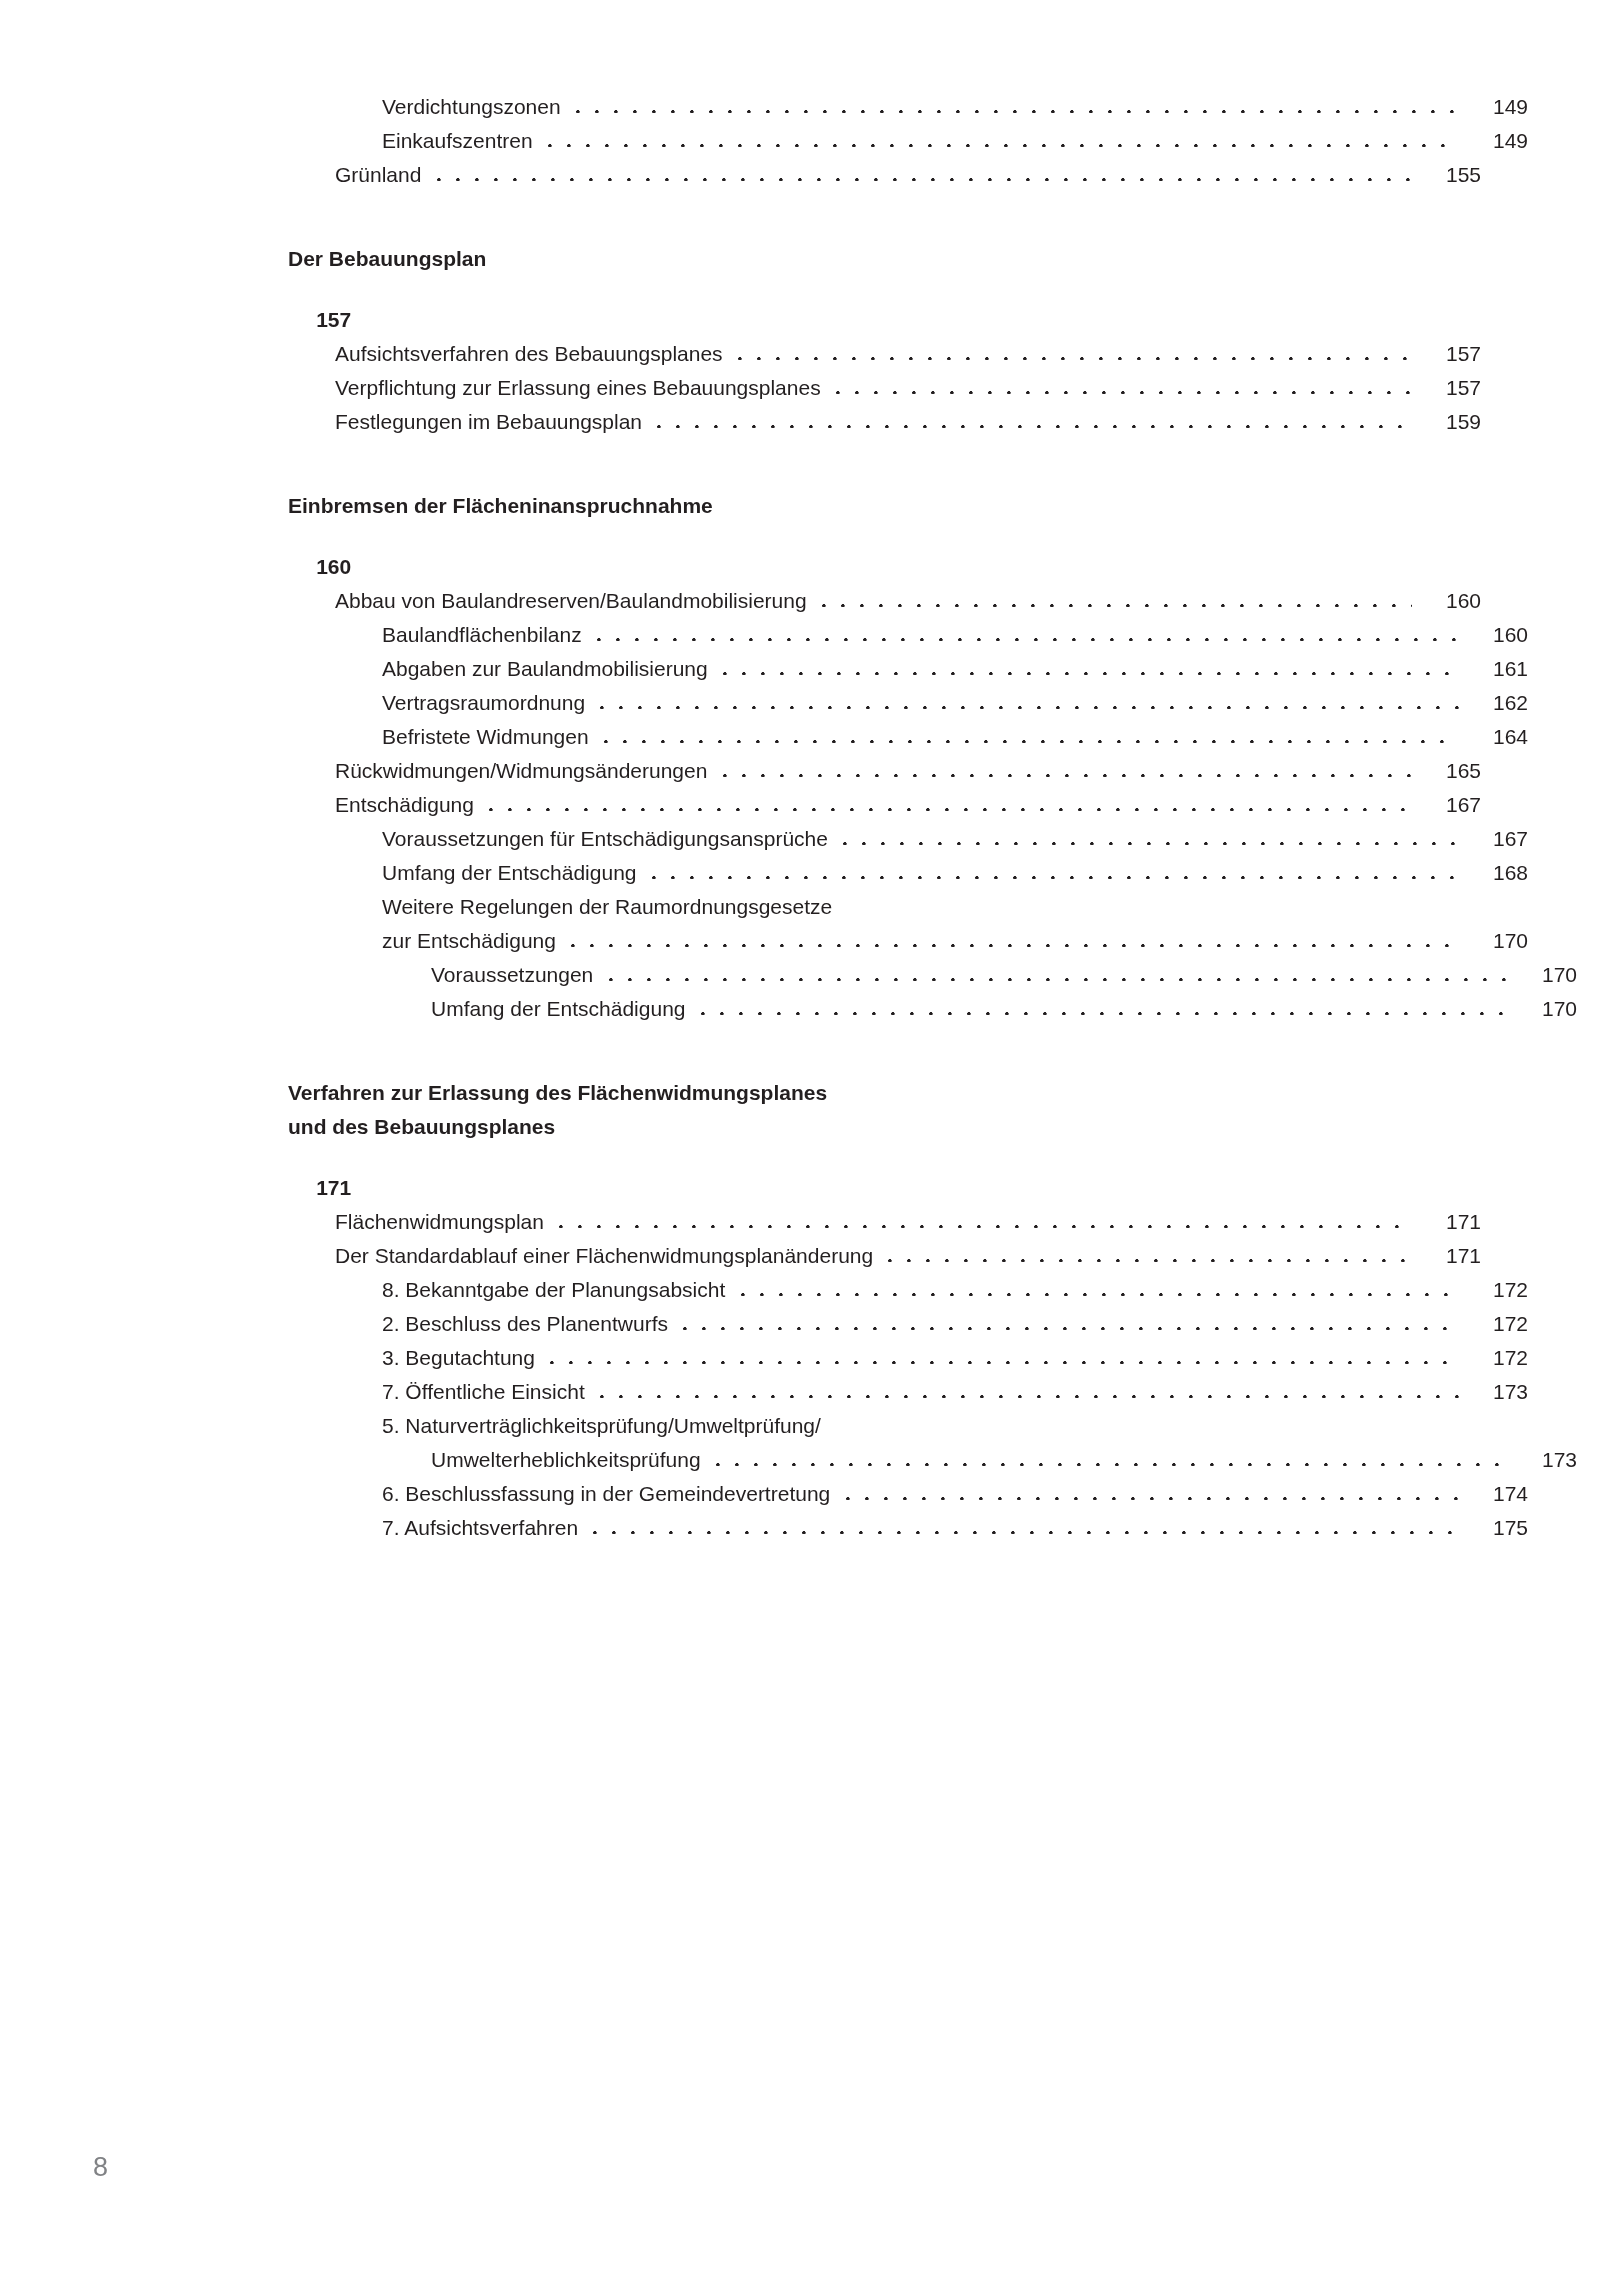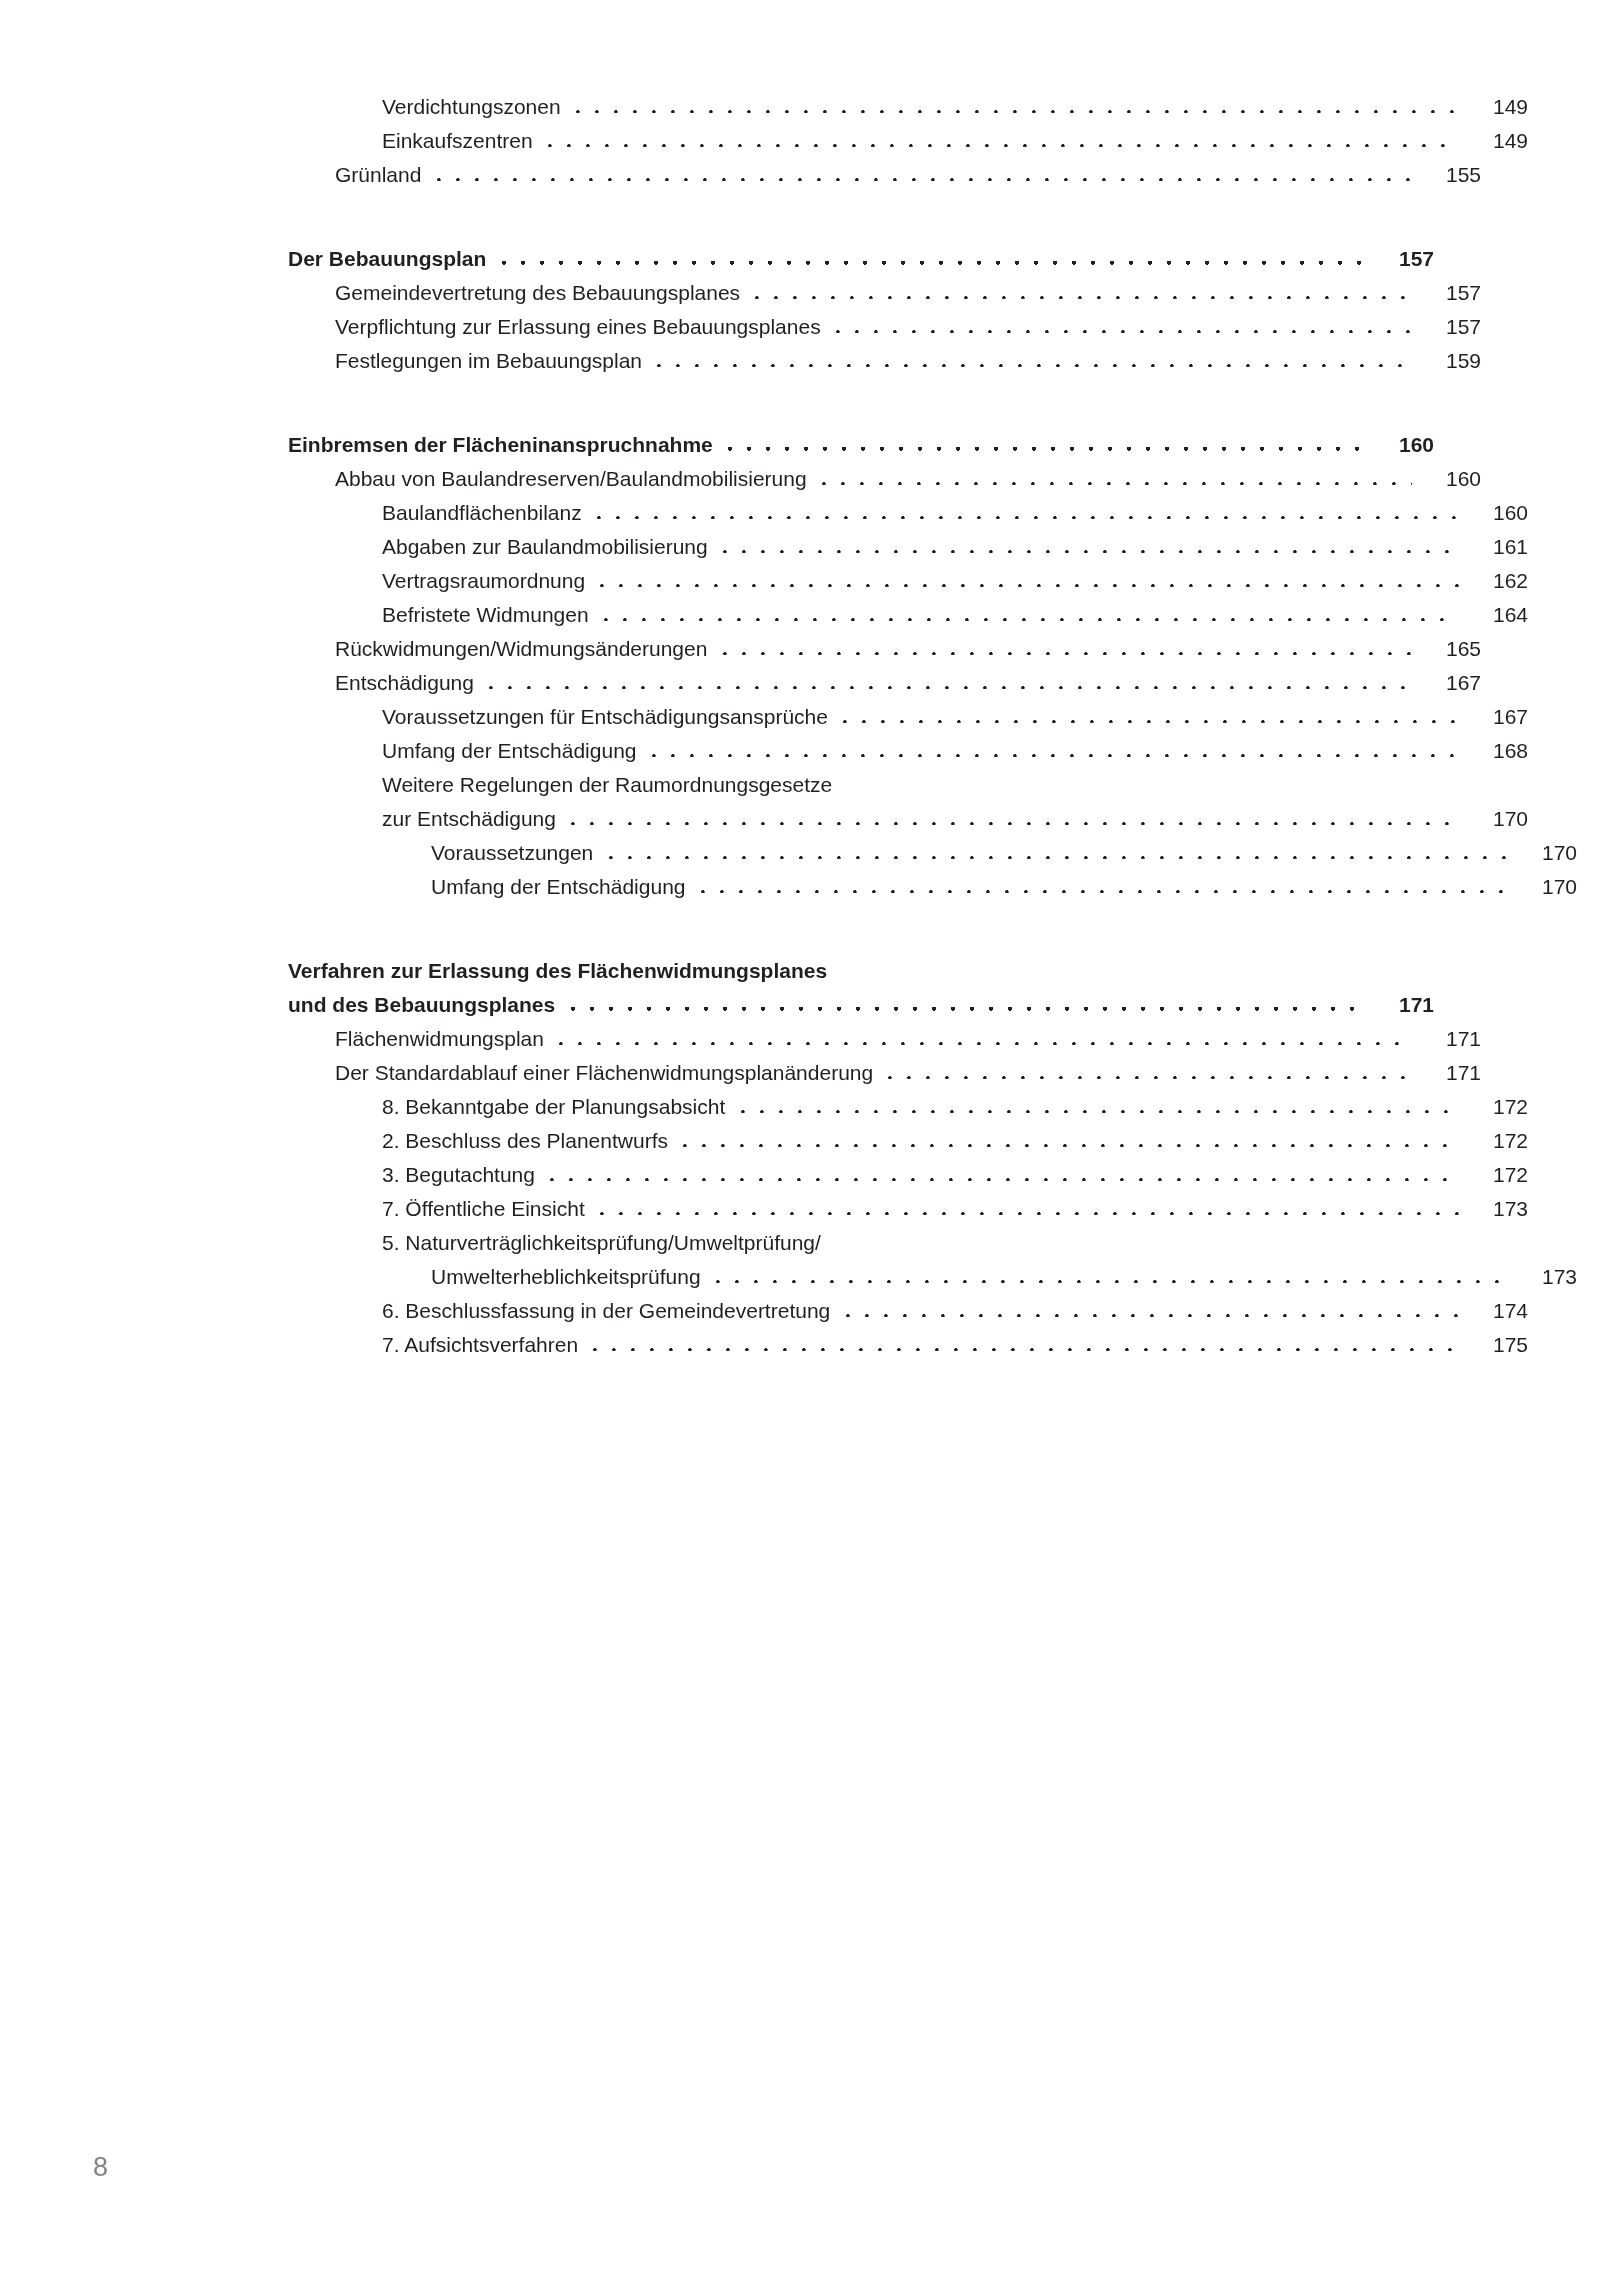--- a/index.html
+++ b/index.html
@@ -33,21 +33,21 @@
     align-items: baseline;
     width: 100%;
     font-size: 21px;
     line-height: 34px;
     font-weight: 400;
     color: #231f20;
     white-space: nowrap;
   }
 
   
-  .lvl0 { padding-left: 0px; }
+  .lvl0 { padding-left: 0px; flex-direction: column; }
   .lvl1 { padding-left: 47px; }
   .lvl2 { padding-left: 94px; }
   .lvl3 { padding-left: 143px; }
 
   .toc-row.heading {
     font-weight: 700;
   }
 
   .toc-title {
     flex: 0 0 auto;
@@ -118,21 +118,21 @@
         <span class="toc-page">155</span>
       </div>
     </div>
     <div class="toc-block">
       <div class="toc-row lvl0 heading">
         <span class="toc-title">Der Bebauungsplan</span>
         <span class="toc-dots"></span>
         <span class="toc-page">157</span>
       </div>
       <div class="toc-row lvl1">
-        <span class="toc-title">Gemeindevertretung des Bebauungsplanes</span>
+        <span class="toc-title">Aufsichtsverfahren des Bebauungsplanes</span>
         <span class="toc-dots"></span>
         <span class="toc-page">157</span>
       </div>
       <div class="toc-row lvl1">
         <span class="toc-title">Verpflichtung zur Erlassung eines Bebauungsplanes</span>
         <span class="toc-dots"></span>
         <span class="toc-page">157</span>
       </div>
       <div class="toc-row lvl1">
         <span class="toc-title">Festlegungen im Bebauungsplan</span>

